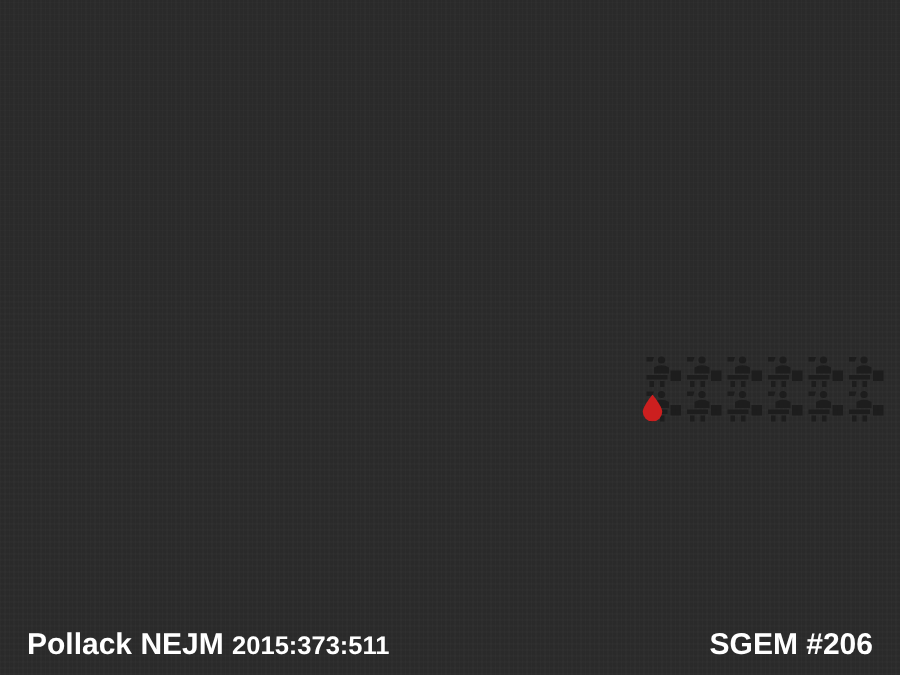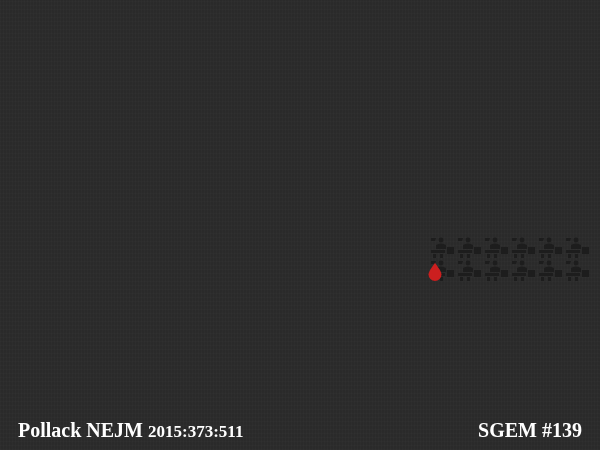--- a/index.html
+++ b/index.html
@@ -59,21 +59,21 @@
   .col.right .iconrow{ justify-content:flex-end; }
 
   .block{ margin-bottom:4px; }
 
   svg{ display:block; }
 
   #footer{
     position:absolute; left:0; right:0; bottom:8px;
     display:flex; justify-content:space-between;
     padding:0 18px;
-    font-family:Liberation Serif, serif;
+    font-family:Liberation Sans, sans-serif;
     font-size:20px;
     font-weight:bold;
   }
   #footer .ref-vol{ font-size:17px; }
 </style>
 </head>
 <body>
 
 <div id="poster">
   <div id="bg-texture"></div>
@@ -406,15 +406,15 @@
         <div class="caption sm">(2 cardiac arrest, 4 circulatory collapse, 1 MOF, 1 stroke)</div>
       </div>
     </div>
   </div>
 
   <div id="footer">
     <div>
       <span>Pollack NEJM</span>
       <span class="ref-vol">2015:373:511</span>
     </div>
-    <div>SGEM #139</div>
+    <div>SGEM #206</div>
   </div>
 </div>
 
 </body></html>

